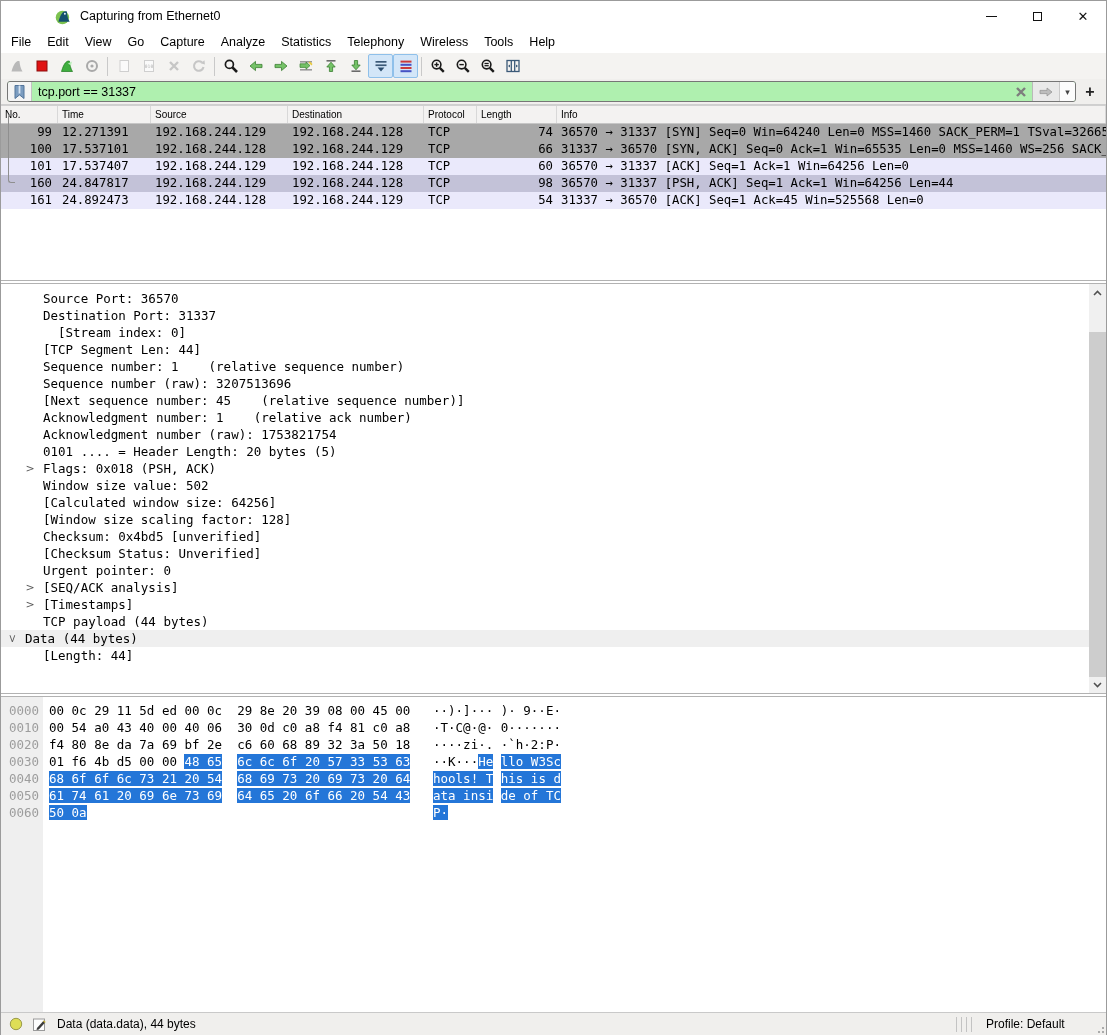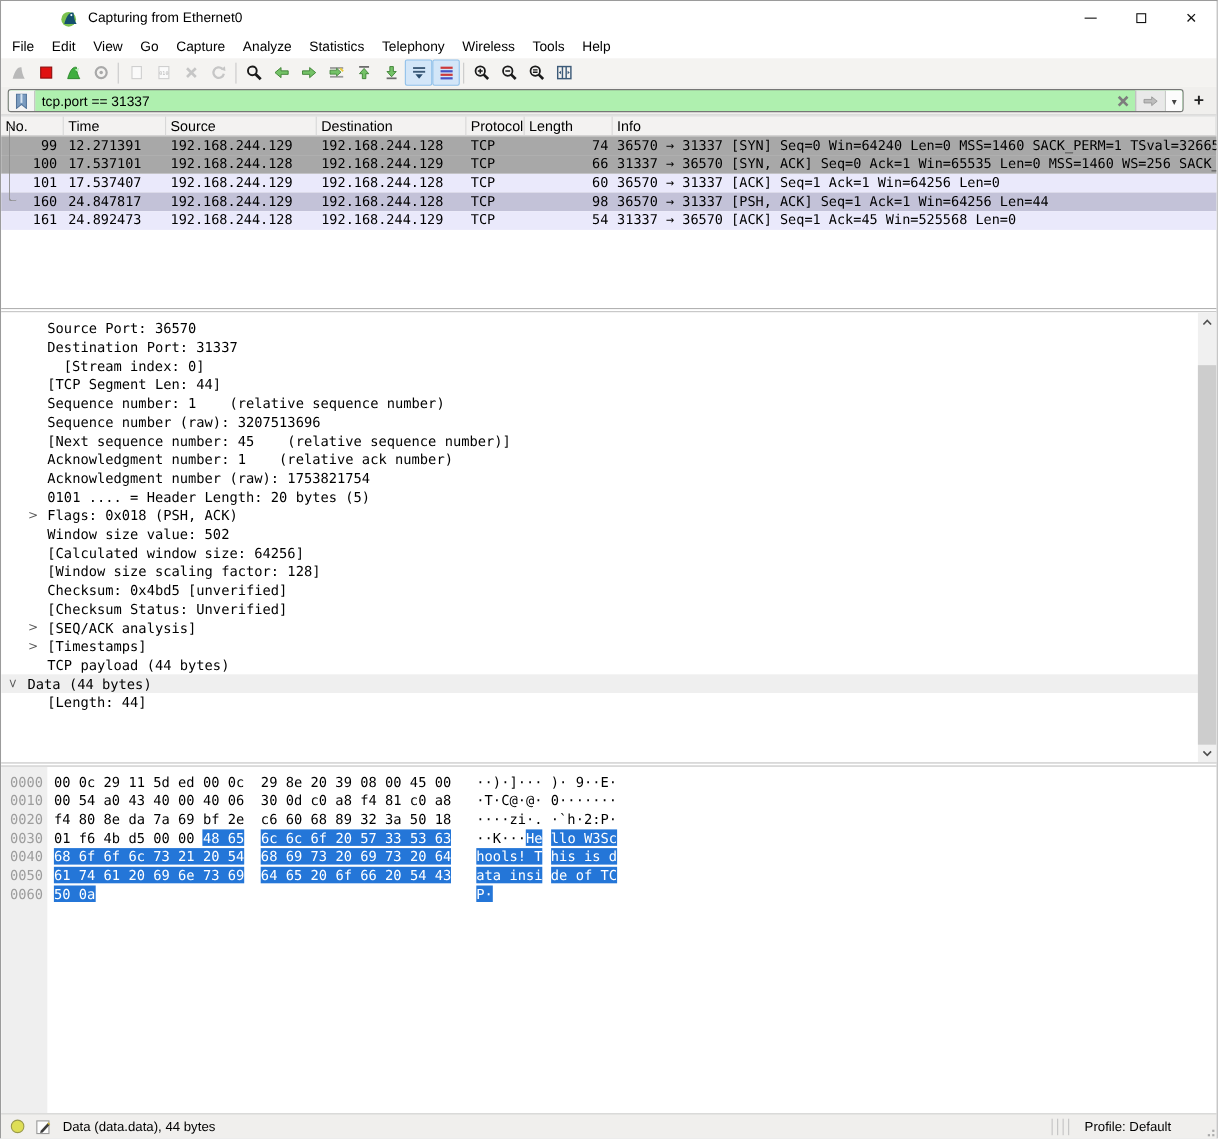--- a/index.html
+++ b/index.html
@@ -28,21 +28,21 @@
   .filter-field{flex:1;height:21px;border:1px solid #767676;border-radius:3px;display:flex;overflow:hidden;background:#aff0af;}
   .bookmark-box{width:24px;background:#f4f4f4;border-right:1px solid #c2c2c2;display:flex;align-items:center;justify-content:center;}
   .filter-input{flex:1;display:flex;align-items:center;padding-left:6px;font-size:12.5px;white-space:pre;}
   .clear-box{width:22px;display:flex;align-items:center;justify-content:center;}
   .apply-box{width:27px;background:#e9e9e9;border-left:1px solid #b9b9b9;display:flex;align-items:center;justify-content:center;}
   .caret-box{width:16px;background:#fcfcfc;border-left:1px solid #c9c9c9;display:flex;align-items:center;justify-content:center;font-size:9px;color:#444;}
   .plus-btn{width:20px;text-align:center;font-size:16px;font-weight:bold;color:#222;margin-left:4px;}
   
   .plist{flex:0 0 175px;display:flex;flex-direction:column;position:relative;background:#fff;border-top:1px solid #d0d0d0;}
   .plist-header{height:18px;display:flex;background:#f3f2f1;border-bottom:1px solid #c6c6c6;flex:0 0 18px;}
-  .hcell{font-size:13px;line-height:17px;padding-left:4px;border-right:1px solid #d8d8d8;overflow:hidden;white-space:pre;}
+  .hcell{font-size:10px;line-height:17px;padding-left:4px;border-right:1px solid #d8d8d8;overflow:hidden;white-space:pre;}
   .plist-rows{position:relative;}
   .prow{height:17px;display:flex;font-family:"DejaVu Sans Mono",monospace;font-size:12.3px;line-height:17px;}
   .pcell{white-space:pre;overflow:hidden;padding-left:4px;}
   .pcell.c0{text-align:right;padding-right:6px;padding-left:0;}
   .pcell.c5{text-align:right;padding-right:4px;padding-left:0;}
   .prow.gray{background:#a8a8a8;}
   .prow.lavender{background:#eae9fb;}
   .prow.selected{background:#c3c2d8;}
   .bracket{position:absolute;left:7px;top:8px;width:7px;height:69px;border-left:1px solid #8f8f8f;border-top:1px solid #8f8f8f;border-bottom:1px solid #8f8f8f;border-top-left-radius:3px;border-bottom-left-radius:3px;}
   
@@ -349,20 +349,21 @@
         <div class="drow"><span class="dtext" style="padding-left: 42px;">[Next sequence number: 45    (relative sequence number)]</span></div>
         <div class="drow"><span class="dtext" style="padding-left: 42px;">Acknowledgment number: 1    (relative ack number)</span></div>
         <div class="drow"><span class="dtext" style="padding-left: 42px;">Acknowledgment number (raw): 1753821754</span></div>
         <div class="drow"><span class="dtext" style="padding-left: 42px;">0101 .... = Header Length: 20 bytes (5)</span></div>
         <div class="drow"><span class="expander collapsed" style="left: 22px;">&gt;</span><span class="dtext" style="padding-left: 42px;">Flags: 0x018 (PSH, ACK)</span></div>
         <div class="drow"><span class="dtext" style="padding-left: 42px;">Window size value: 502</span></div>
         <div class="drow"><span class="dtext" style="padding-left: 42px;">[Calculated window size: 64256]</span></div>
         <div class="drow"><span class="dtext" style="padding-left: 42px;">[Window size scaling factor: 128]</span></div>
         <div class="drow"><span class="dtext" style="padding-left: 42px;">Checksum: 0x4bd5 [unverified]</span></div>
         <div class="drow"><span class="dtext" style="padding-left: 42px;">[Checksum Status: Unverified]</span></div>
+        <div class="drow"><span class="dtext" style="padding-left: 42px;">Urgent pointer: 0</span></div>
         <div class="drow"><span class="expander collapsed" style="left: 22px;">&gt;</span><span class="dtext" style="padding-left: 42px;">[SEQ/ACK analysis]</span></div>
         <div class="drow"><span class="expander collapsed" style="left: 22px;">&gt;</span><span class="dtext" style="padding-left: 42px;">[Timestamps]</span></div>
         <div class="drow"><span class="dtext" style="padding-left: 42px;">TCP payload (44 bytes)</span></div>
         <div class="drow bg-gray"><span class="expander expanded" style="left: 4px;">&gt;</span><span class="dtext" style="padding-left: 24px;">Data (44 bytes)</span></div>
         <div class="drow"><span class="dtext" style="padding-left: 42px;">[Length: 44]</span></div>
       </div>
     <div class="scrollbar">
       <div class="sb-arrow" style="top:0;">
         <svg width="9" height="6" viewBox="0 0 9 6">
             <path d="M1 5 L4.5 1.4 L8 5" fill="none" stroke="#505050" stroke-width="1.5"></path>

